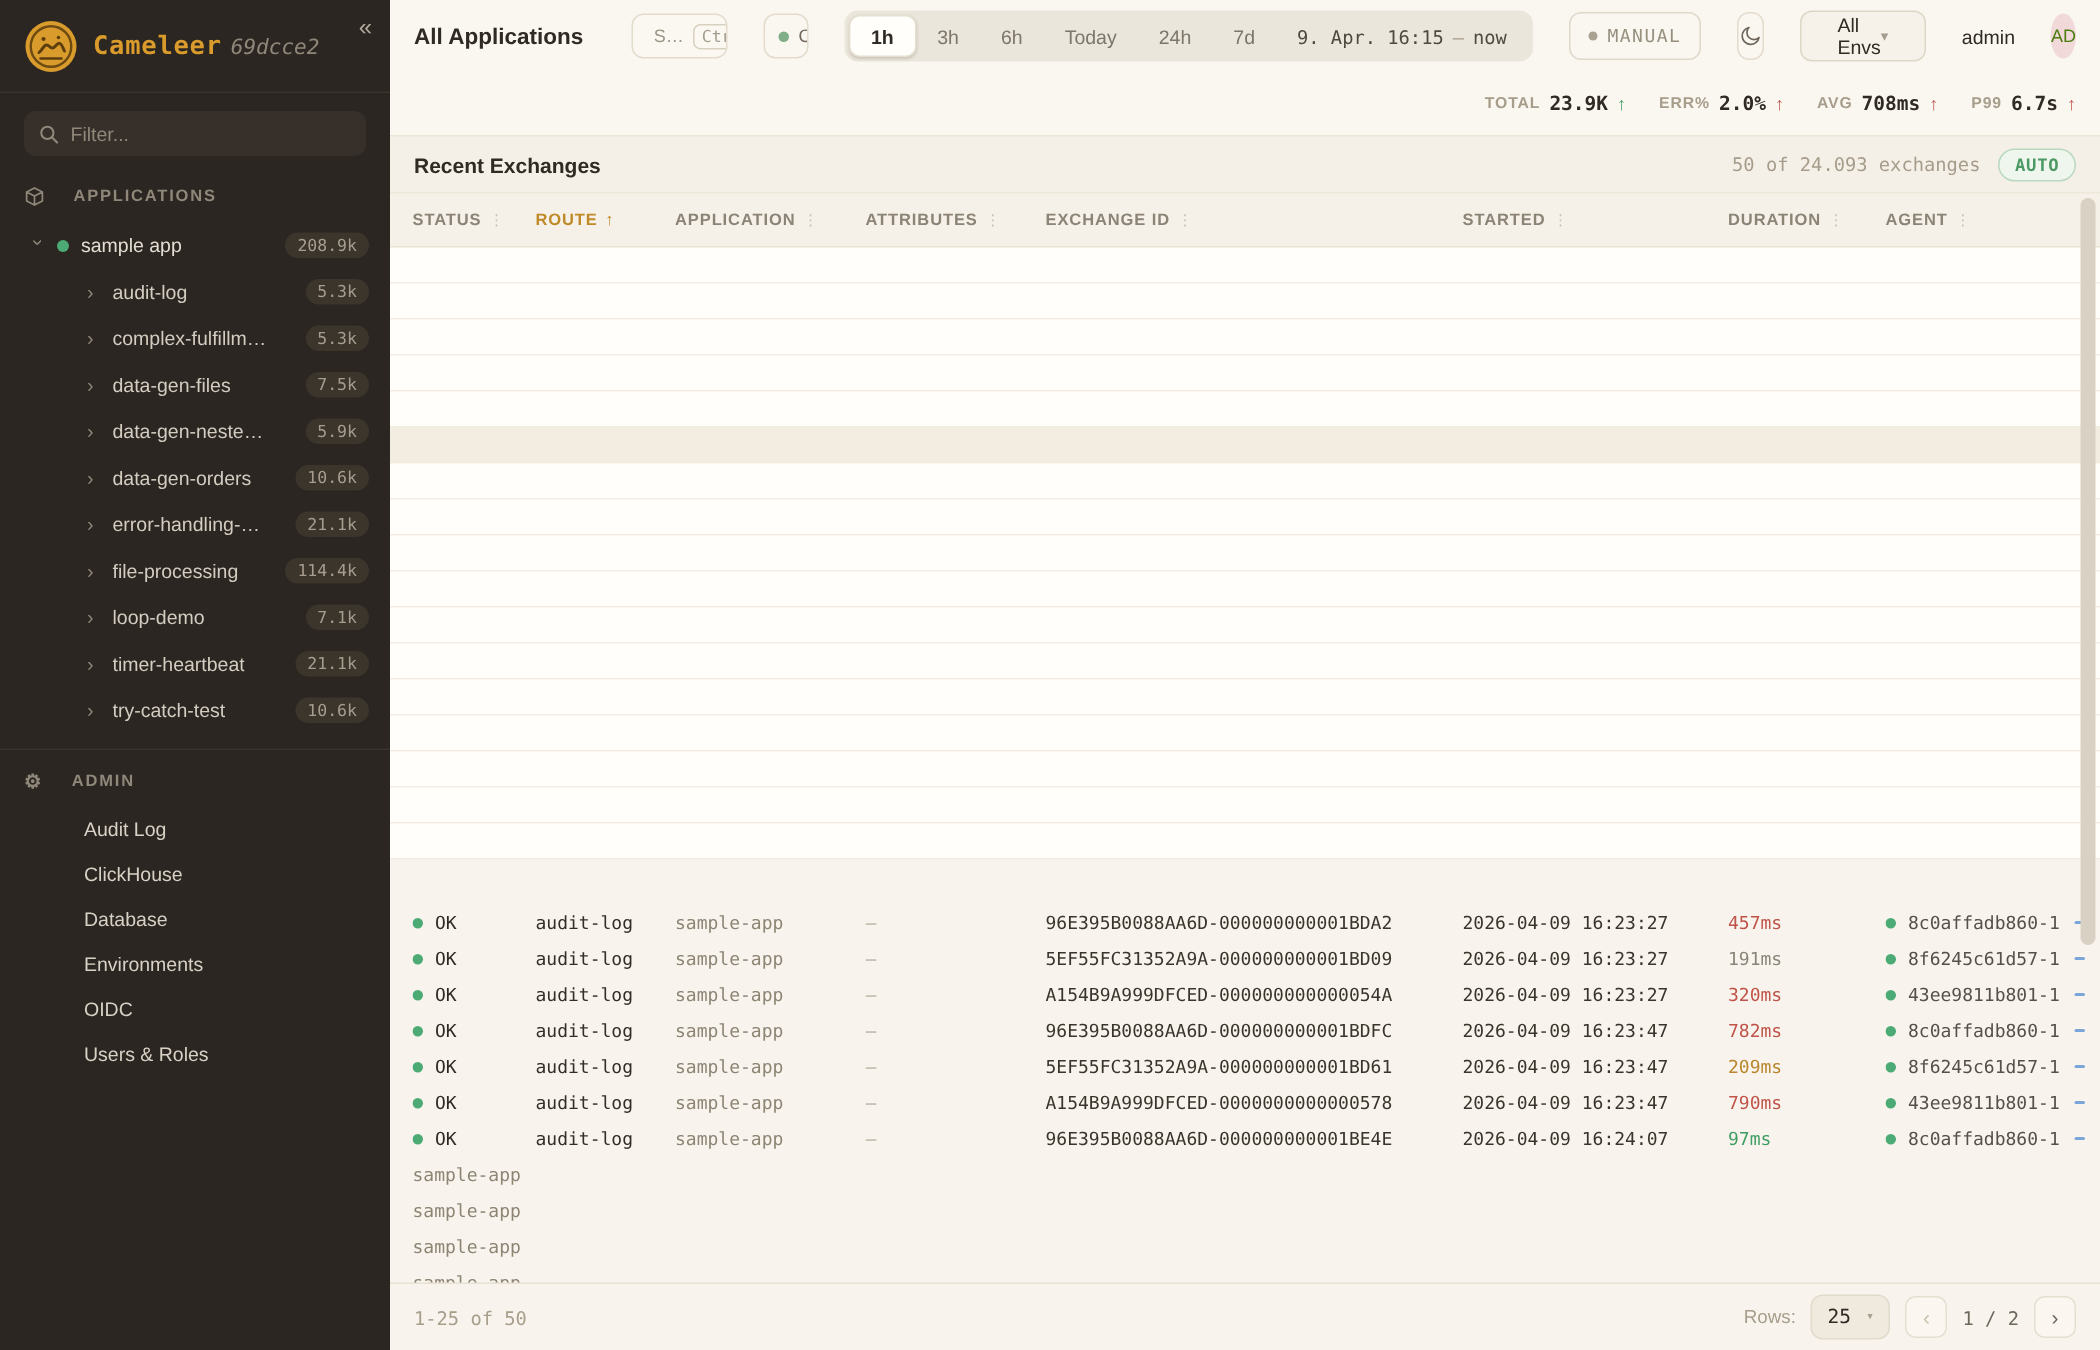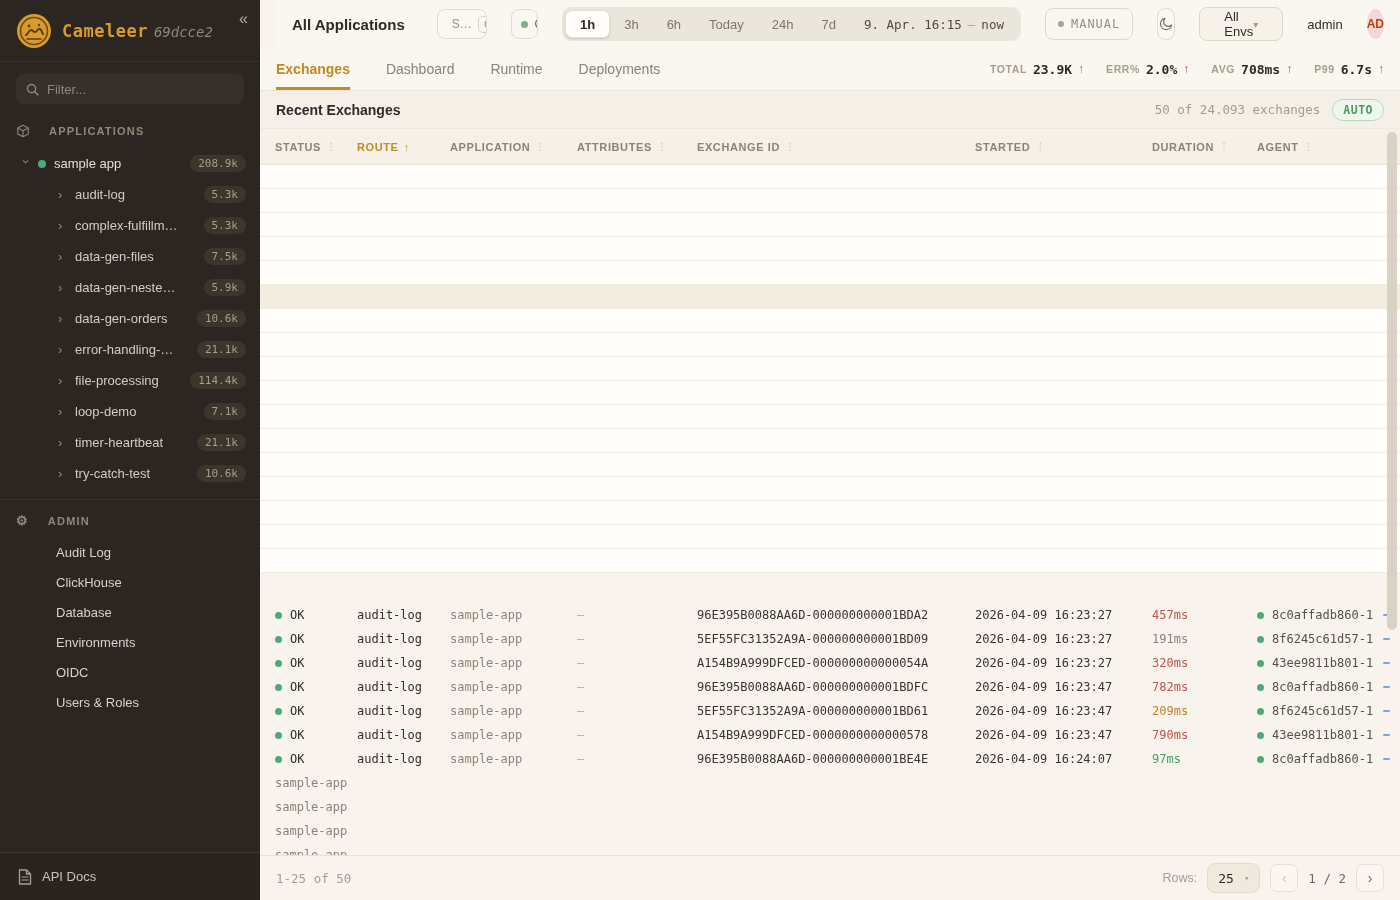--- a/index.html
+++ b/index.html
@@ -26,39 +26,39 @@
   .dot.green { background:#4cab74; }
   .tree-label { white-space:nowrap; overflow:hidden; }
   .count-badge { margin-left:auto; margin-right:14px; background:#3c352c; color:#a69d8f; font-family:"DejaVu Sans Mono", monospace; font-size:11px; padding:2px 8px; border-radius:10px; }
   .side-div { border-top:1px solid #3a332b; margin:10px 0 0; }
   .admin-item { height:30px; display:flex; align-items:center; padding-left:56px; font-size:13px; color:#d8d1c5; cursor:pointer; }
   .side-spacer { flex:1; }
   .side-bottom { height:48px; border-top:1px solid #3a332b; background:#292420; display:flex; align-items:center; gap:10px; padding:0 18px; font-size:13px; color:#c9c2b4; cursor:pointer; }
 
   
   main { flex:1; display:flex; flex-direction:column; background:#f8f4ed; min-width:0; }
-  .topbar { height:48px; display:flex; align-items:center; gap:24px; padding:0 16px; background:#faf6f0;margin-left:16px; }
+  .topbar { height:48px; display:flex; align-items:center; gap:24px; padding:0 16px; background:#faf6f0; }
   .page-title { font-size:15px; font-weight:bold; margin-right:8px; white-space:nowrap; }
   .search-box { width:118px; height:30px; border:1px solid #e3dccd; border-radius:8px; background:#fbf8f1; display:flex; align-items:center; gap:6px; padding:0 8px; color:#9b9488; font-size:12px; cursor:text; overflow:hidden; }
   .kbd { border:1px solid #d8d1c2; border-radius:5px; padding:1px 5px; font-family:"DejaVu Sans Mono", monospace; font-size:11px; color:#a49c8e; white-space:nowrap; }
   .status-chip { height:30px; width:40px; border:1px solid #e3dccd; border-radius:8px; display:flex; align-items:center; gap:6px; padding:0 9px; overflow:hidden; }
   .status-chip .dot { width:7px; height:7px; background:#7fae89; }
   .status-chip .lbl { font-size:12px; color:#6f675c; }
   .range-bar { background:#ebe6dc; border-radius:9px; height:34px; display:flex; align-items:center; padding:3px; }
   .range-btn { border:none; background:transparent; font-family:"Liberation Sans", sans-serif; font-size:13px; color:#7d766a; padding:0 14px; height:28px; border-radius:7px; cursor:pointer; white-space:nowrap; }
   .range-btn.active { background:#fffefb; color:#2f2a23; font-weight:bold; box-shadow:0 1px 2px rgba(60,50,30,.18); border:1px solid #e6e0d2; }
   .date-range { font-family:"DejaVu Sans Mono", monospace; font-size:12.5px; color:#4f493f; padding:0 14px; white-space:nowrap; }
   .date-range .sep { color:#a79e8e; margin:0 6px; }
   .manual-btn { height:32px; border:1px solid #e0d9ca; border-radius:8px; background:#faf6f0; display:flex; align-items:center; gap:7px; padding:0 12px; font-family:"DejaVu Sans Mono", monospace; font-size:12px; letter-spacing:1px; color:#97907f; cursor:pointer; }
   .manual-btn .dot { width:6px; height:6px; background:#a9a191; }
   .icon-btn { width:32px; height:32px; border:1px solid #e3dccd; border-radius:8px; background:#faf6f0; display:flex; align-items:center; justify-content:center; cursor:pointer; }
   .env-select { margin-left:auto; width:104px; height:34px; border:1px solid #ded7c8; border-radius:8px; background:#f6f2ea; display:flex; align-items:center; padding:0 24px; font-size:13px; color:#2f2a23; cursor:pointer; }
   .env-select .caret { margin-left:auto; color:#a49c8e; font-size:10px; }
   .user-name { font-size:13px; color:#2f2a23; }
-  .avatar { width:30px; height:30px; border-radius:50%; background:#f1d9da; color:#c2410c; font-size:12px; font-weight:bold; display:flex; align-items:center; justify-content:center; cursor:pointer; }
+  .avatar { width:30px; height:30px; border-radius:50%; background:#f1d9da; color:#4d7c0f; font-size:12px; font-weight:normal; display:flex; align-items:center; justify-content:center; cursor:pointer; }
 
   .tabs-row { height:42px; display:flex; align-items:stretch; padding:0 16px; background:#faf6f0; }
   .tab { display:flex; align-items:center; margin-right:36px; font-size:14px; color:#8a8376; border-bottom:3px solid transparent; padding-top:3px; cursor:pointer; white-space:nowrap; }
   .tab.active { color:#c08a28; border-bottom-color:#c08a28; font-weight:bold; }
   .stats { margin-left:auto; display:flex; align-items:center; gap:22px; }
   .stat { display:flex; align-items:center; gap:6px; white-space:nowrap; }
   .stat-label { font-size:10.5px; font-weight:bold; letter-spacing:.6px; color:#a79d8b; }
   .stat-value { font-family:"DejaVu Sans Mono", monospace; font-size:13px; font-weight:bold; color:#2f2a23; }
   .stat-arrow { font-size:12px; font-weight:bold; }
   .stat-arrow.green { color:#3f9e64; } .stat-arrow.red { color:#c0544a; }
@@ -216,28 +216,20 @@
         <div class="admin-item">Audit Log</div>
         <div class="admin-item">ClickHouse</div>
         <div class="admin-item">Database</div>
         <div class="admin-item">Environments</div>
         <div class="admin-item">OIDC</div>
         <div class="admin-item">Users &amp; Roles</div>
       </div>
 
     <div class="side-spacer"></div>
 
-    <div class="side-bottom">
-      <svg class="ic" width="14" height="16" viewBox="0 0 14 16">
-          <path d="M1.5 1h7l4 4v10h-11Z" fill="none" stroke="#a79f91" stroke-width="1.3" stroke-linejoin="round"></path>
-          <path d="M8.5 1v4h4" fill="none" stroke="#a79f91" stroke-width="1.3"></path>
-          <path d="M4 8h6M4 11h6" stroke="#a79f91" stroke-width="1.2" stroke-linecap="round"></path>
-        </svg>
-      <span>API Docs</span>
-    </div>
   </aside>
 
   <main>
     <header class="topbar">
       <span class="page-title">All Applications</span>
       <div class="search-box">
         <svg class="ic" width="13" height="13" viewBox="0 0 14 14">
             <circle cx="6" cy="6" r="4.4" fill="none" stroke="#9b9488" stroke-width="1.5"></circle>
             <path d="M9.4 9.4 L13 13" stroke="#9b9488" stroke-width="1.5" stroke-linecap="round"></path>
           </svg>
@@ -270,26 +262,20 @@
       </div>
       <div class="env-select">
         <span>All Envs</span>
         <span class="caret">▾</span>
       </div>
       <span class="user-name">admin</span>
       <div class="avatar">AD</div>
     </header>
 
     <div class="tabs-row">
-      <div id="tab-list" style="display:flex;">
-          <div class="tab active">Exchanges</div>
-          <div class="tab">Dashboard</div>
-          <div class="tab">Runtime</div>
-          <div class="tab">Deployments</div>
-        </div>
       <div class="stats" id="stat-list">
           <span class="stat">
             <span class="stat-label">TOTAL</span>
             <span class="stat-value">23.9K</span>
             <span class="stat-arrow green">↑</span>
           </span>
           <span class="stat">
             <span class="stat-label">ERR%</span>
             <span class="stat-value">2.0%</span>
             <span class="stat-arrow red">↑</span>

